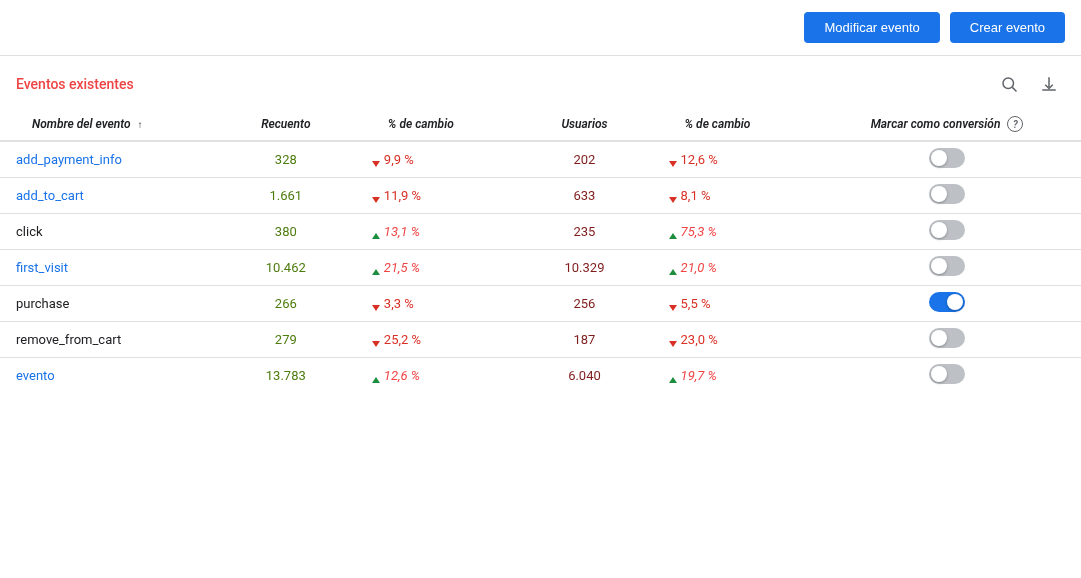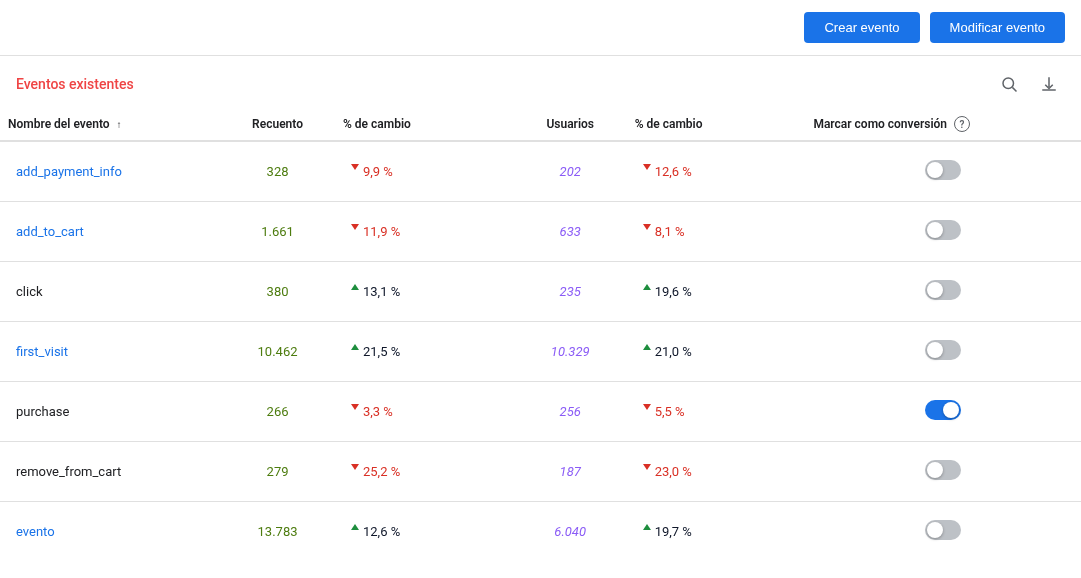--- a/index.html
+++ b/index.html
@@ -68,38 +68,39 @@
     table {
       width: 100%;
       border-collapse: collapse;
     }
 
     thead tr {
       border-bottom: 2px solid #e0e0e0;
     }
 
     th {
-      padding: 8px 8px;
+      padding: 8px 32px;
       text-align: left;
       font-size: 12px;
       font-weight: 600;
       color: #202124;
       white-space: nowrap;
+      font-style: italic;
     }
 
     th.right, td.right {
       text-align: center;
     }
 
     th.center, td.center {
-      text-align: left;
+      text-align: center;
     }
 
     td {
-      padding: 18px 16px;
+      padding: 6px 16px;
       font-size: 13px;
       border-bottom: 1px solid #e0e0e0;
       white-space: nowrap;
     }
 
     tr:last-child td {
       border-bottom: none;
     }
 
     .event-name {
@@ -121,25 +122,26 @@
 
     .change-negative {
       color: #d93025;
       display: flex;
       align-items: center;
       gap: 2px;
       justify-content: flex-start;
     }
 
     .change-positive {
-      color: #0f172a;
+      color: #ef4444;
       display: flex;
       align-items: center;
       gap: 2px;
       justify-content: flex-start;
+      font-style: italic;
     }
 
     .arrow-down {
       display: inline-block;
       width: 0;
       height: 0;
       border-left: 4px solid transparent;
       border-right: 4px solid transparent;
       border-top: 6px solid #d93025;
       margin-right: 2px;
@@ -206,35 +208,34 @@
       border-radius: 50%;
       border: 1px solid #5f6368;
       color: #5f6368;
       font-size: 10px;
       font-weight: 600;
       margin-left: 4px;
     }
 
     .change-cell {
       display: flex;
-      align-items: flex-start;
+      align-items: flex-end;
       min-width: 80px;
     }
 
     .usuarios-count {
-      color: #8b5cf6;
-      font-style: italic;
+      color: #7f1d1d;
     }
   </style>
 </head>
 <body>
 
 <div class="top-bar">
+  <button class="btn btn-primary">Modificar evento</button>
   <button class="btn btn-primary">Crear evento</button>
-  <button class="btn btn-primary">Modificar evento</button>
 </div>
 
 <div class="section-header">
   <span class="section-title">Eventos existentes</span>
   <div class="header-icons">
     <button class="icon-btn" title="Search">
       <svg width="18" height="18" viewBox="0 0 24 24" fill="none" stroke="#5f6368" stroke-width="2">
         <circle cx="11" cy="11" r="7"></circle>
         <line x1="16.5" y1="16.5" x2="22" y2="22"></line>
       </svg>
@@ -308,21 +309,21 @@
         <td>
           <div class="change-positive change-cell">
             <span class="arrow-up"></span>
             <span>13,1 %</span>
           </div>
         </td>
         <td class="right"><span class="usuarios-count">235</span></td>
         <td>
           <div class="change-positive change-cell">
             <span class="arrow-up"></span>
-            <span>19,6 %</span>
+            <span>75,3 %</span>
           </div>
         </td>
         <td class="toggle-cell"><div class="toggle"></div></td>
       </tr>
       <tr>
         <td><a href="#" class="event-name">first_visit</a></td>
         <td class="right"><span class="count">10.462</span></td>
         <td>
           <div class="change-positive change-cell">
             <span class="arrow-up"></span>

